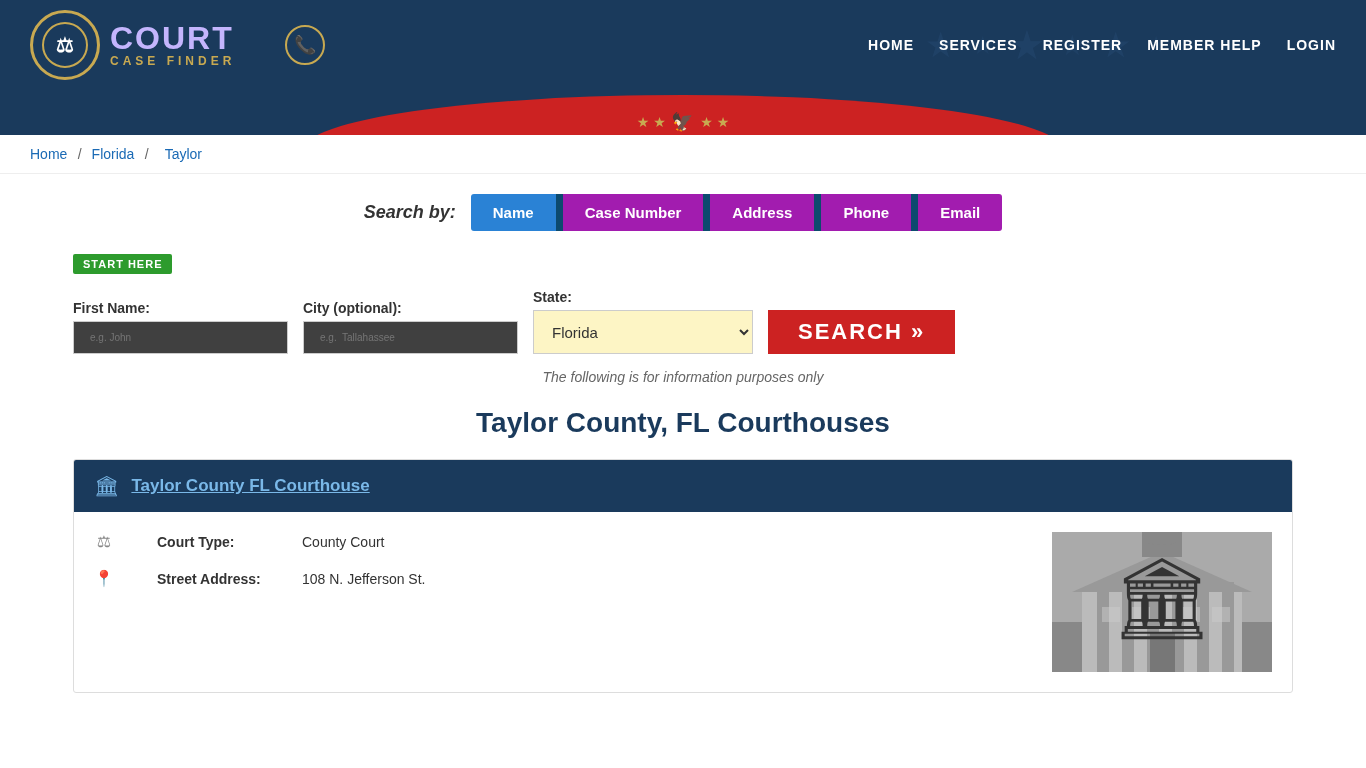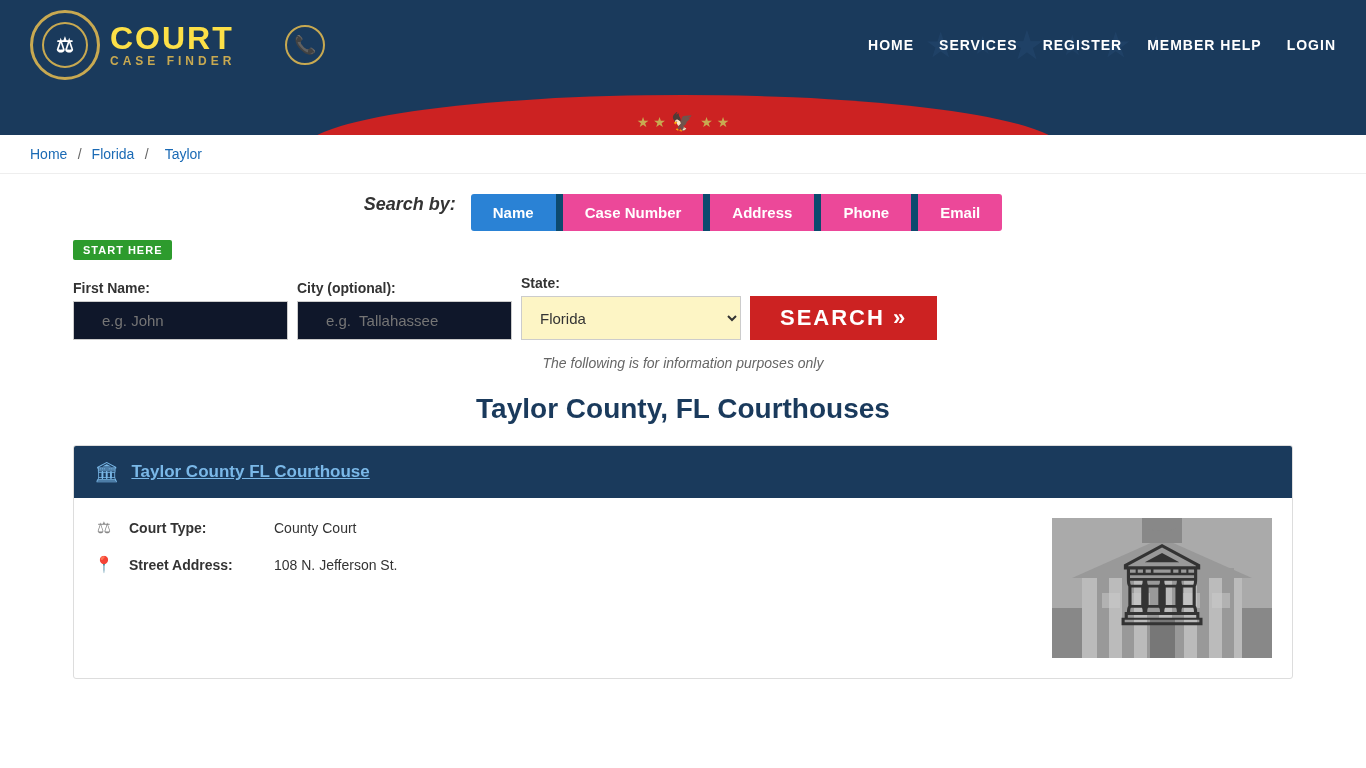--- a/index.html
+++ b/index.html
@@ -36,21 +36,21 @@
       justify-content: center;
       background: #1a3a5c;
     }
     .logo-emblem svg { width: 50px; height: 50px; }
     .logo-text {
       margin-left: 10px;
       display: flex;
       flex-direction: column;
     }
     .logo-court {
-      color: #fde047;
+      color: #c4b5fd;
       font-size: 32px;
       font-weight: 900;
       letter-spacing: 2px;
       line-height: 1;
     }
     .logo-case-finder {
       color: #c8a951;
       font-size: 12px;
       letter-spacing: 4px;
       font-weight: 600;
@@ -171,23 +171,24 @@
       font-weight: 900;
       margin-bottom: 30px;
     }
 
     
     .search-section {
       margin-bottom: 20px;
     }
     .search-by-row {
       display: flex;
+      align-items: center;
       justify-content: center;
       gap: 0;
-      margin-bottom: 9px;
+      margin-bottom: 23px;
     }
     .search-by-label {
       font-size: 18px;
       font-style: italic;
       font-weight: 700;
       margin-right: 15px;
       color: #333;
     }
     .search-tab {
       padding: 10px 22px;
@@ -195,56 +196,56 @@
       font-weight: 700;
       color: white;
       background: #1a6ab5;
       border: none;
       cursor: pointer;
       border-right: 7px solid #0c4a6e;
     }
     .search-tab:first-of-type { border-radius: 3px 0 0 3px; }
     .search-tab:last-of-type { border-radius: 0 3px 3px 0; border-right: none; }
     .search-tab.active { background: #2a82d5; }
-    .search-tab.dark { background: #ec4899; }
+    .search-tab.dark { background: #a21caf; }
 
     
     .start-here-badge {
       display: inline-block;
       background: #2d9b2d;
       color: white;
       font-size: 11px;
       font-weight: 700;
       padding: 4px 10px;
       letter-spacing: 1px;
       margin-bottom: 10px;
       border-radius: 2px;
     }
 
     .search-form-row {
       display: flex;
       align-items: flex-end;
-      gap: 9px;
+      gap: 15px;
       margin-top: 5px;
     }
     .form-group {
       display: flex;
       flex-direction: column;
       gap: 5px;
     }
     .form-group label {
       font-size: 14px;
       font-weight: 700;
       color: #333;
     }
     .form-input {
-      padding: 10px 28px;
+      padding: 10px 16px;
       border: 1px solid #ccc;
-      font-size: 15px;
-      background: #0f172a;
+      font-size: 10px;
+      background: #404040;
       color: #999;
       width: 215px;
       outline: none;
     }
     .form-input-city { width: 215px; }
     .form-select {
       padding: 10px 14px;
       border: 1px solid #ccc;
       font-size: 15px;
       background: #fdf5c5;
@@ -330,20 +331,21 @@
       color: #888;
       font-size: 16px;
       width: 20px;
       text-align: center;
     }
     .info-label {
       font-weight: 700;
       font-size: 14px;
       color: #333;
       min-width: 130px;
+      margin-left: 28px;
     }
     .info-value {
       font-size: 14px;
       color: #333;
     }
     
     .courthouse-img-css {
       width: 220px;
       height: 140px;
       background: #777;

